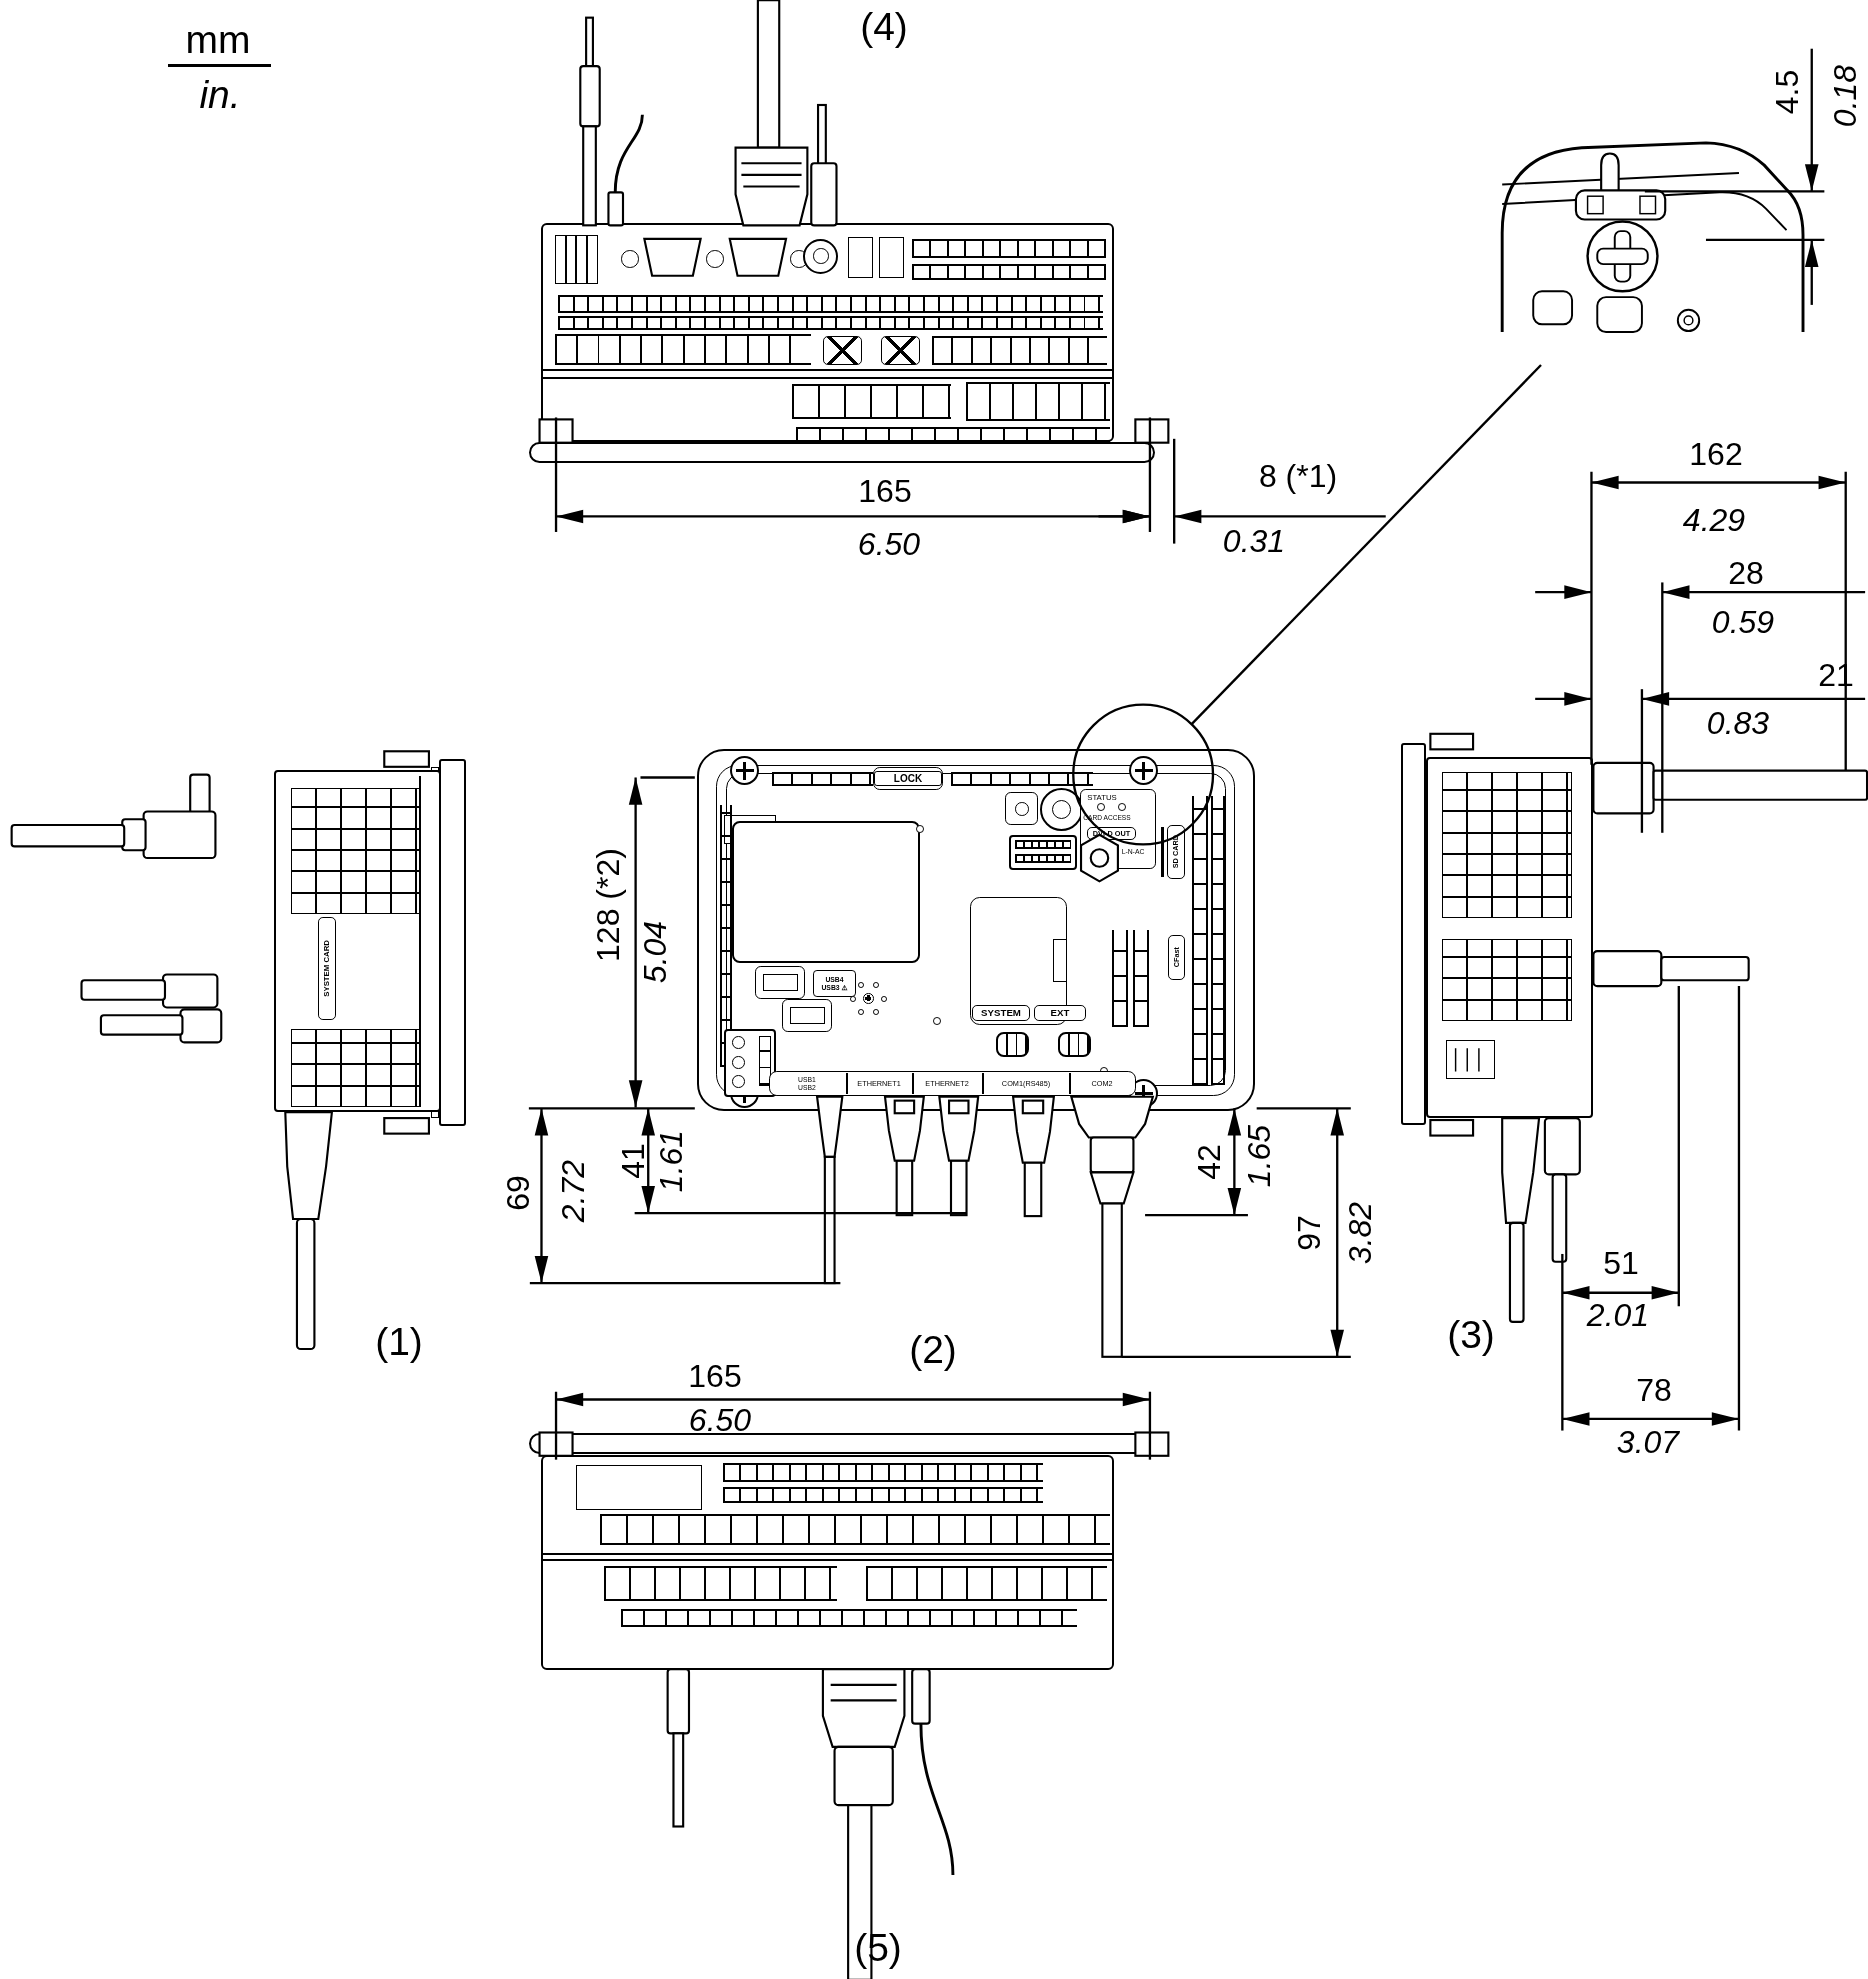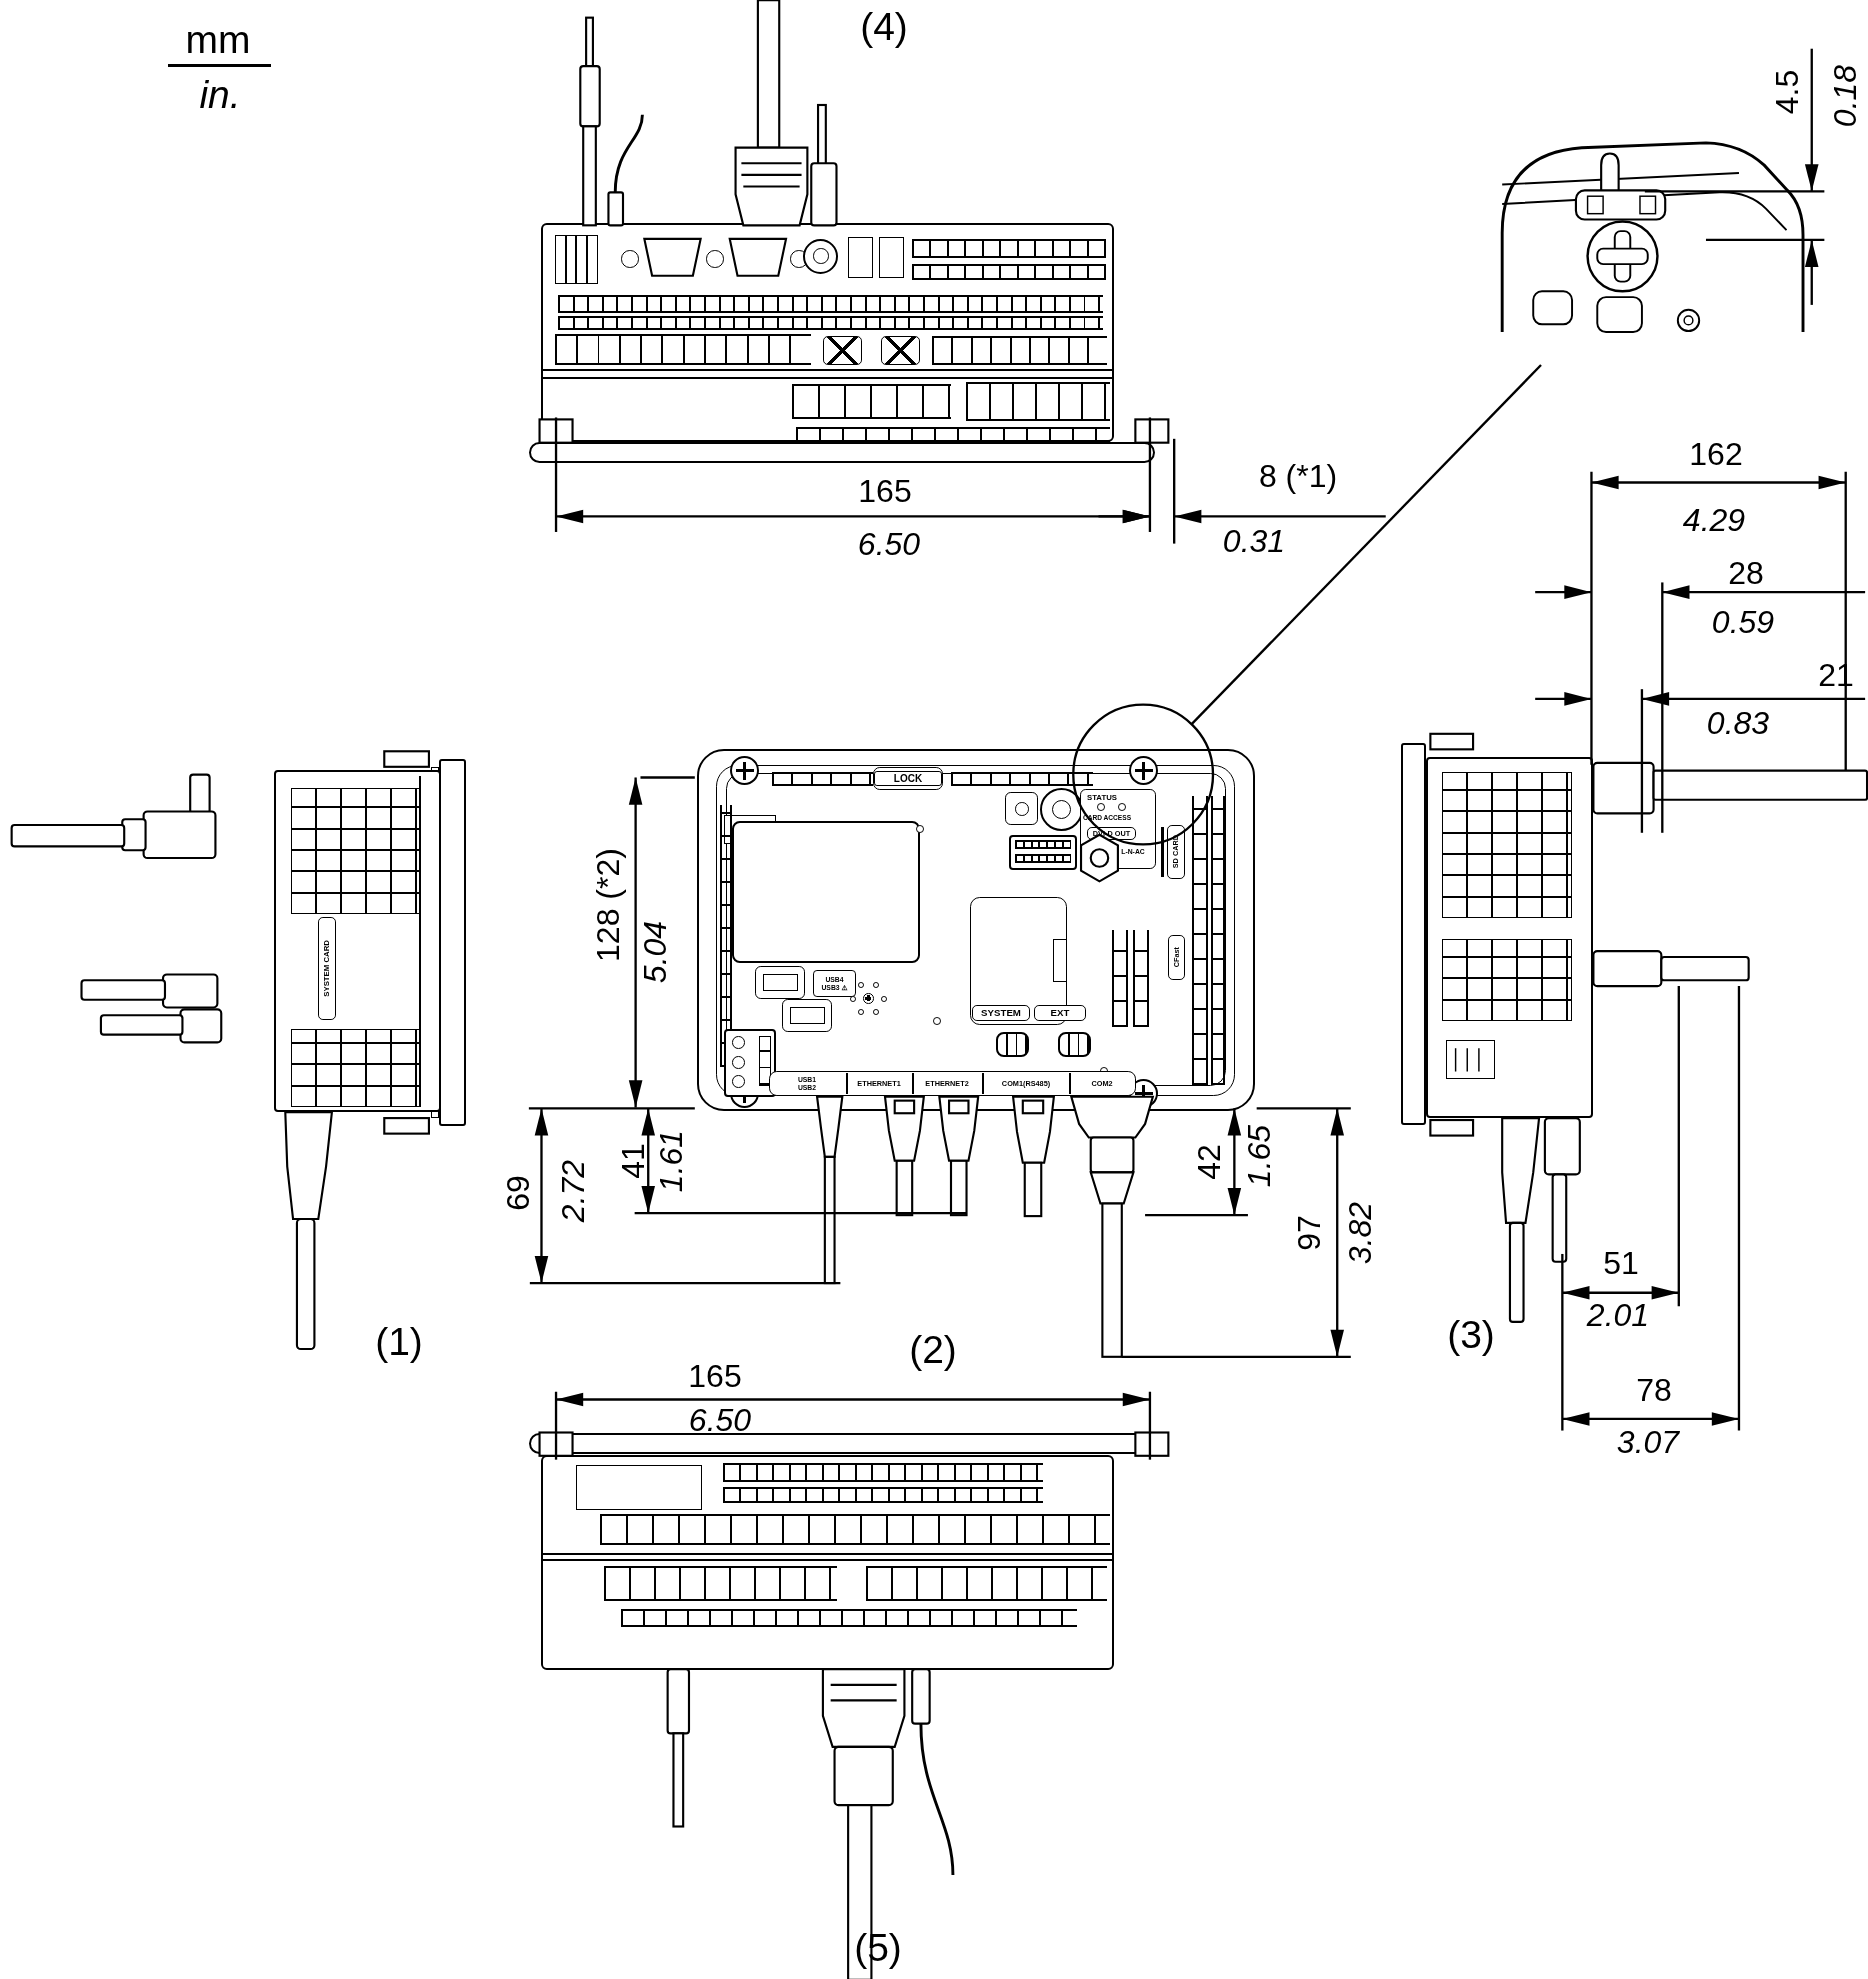--- a/index.html
+++ b/index.html
@@ -4,21 +4,21 @@
 <style>
   html,body{margin:0;padding:0;background:#fff}
   #canvas{position:relative;width:1869px;height:1980px;background:#fff;
           font-family:"Liberation Sans",sans-serif;color:#000;overflow:hidden}
   
   .t{position:absolute;transform:translate(-50%,-50%);font-size:32px;line-height:1;white-space:nowrap}
   .t.i{font-style:italic}
   .t.vr{transform:translate(-50%,-50%) rotate(-90deg)}
   .t.viewlab{font-size:39px}
   .t.legend{font-size:39px}
-  .tl{position:absolute;transform:translate(-50%,-50%);font-weight:bold;line-height:1.15;text-align:left;white-space:nowrap}
+  .tl{position:absolute;transform:translate(-50%,-50%);font-weight:normal;line-height:1.15;text-align:left;white-space:nowrap}
   
   .box{position:absolute;border:2.4px solid #000;background:#fff;box-sizing:border-box}
   .thin{border-width:1.9px}
   .hairline{border-width:1.5px}
   .dot{position:absolute;border:1.9px solid #000;border-radius:50%;background:#fff;box-sizing:border-box}
   .screw{position:absolute;border:2.4px solid #000;border-radius:50%;box-sizing:border-box;
          background:linear-gradient(#000 0 0) center/72% 3.4px no-repeat,
                     linear-gradient(#000 0 0) center/3.4px 72% no-repeat,#fff}
   .xbox{position:absolute;border:1.9px solid #000;border-radius:4.9px;box-sizing:border-box;background:
         linear-gradient(45deg,transparent calc(50% - 1.5px),#000 calc(50% - 1.5px) calc(50% + 1.5px),transparent calc(50% + 1.5px)),

